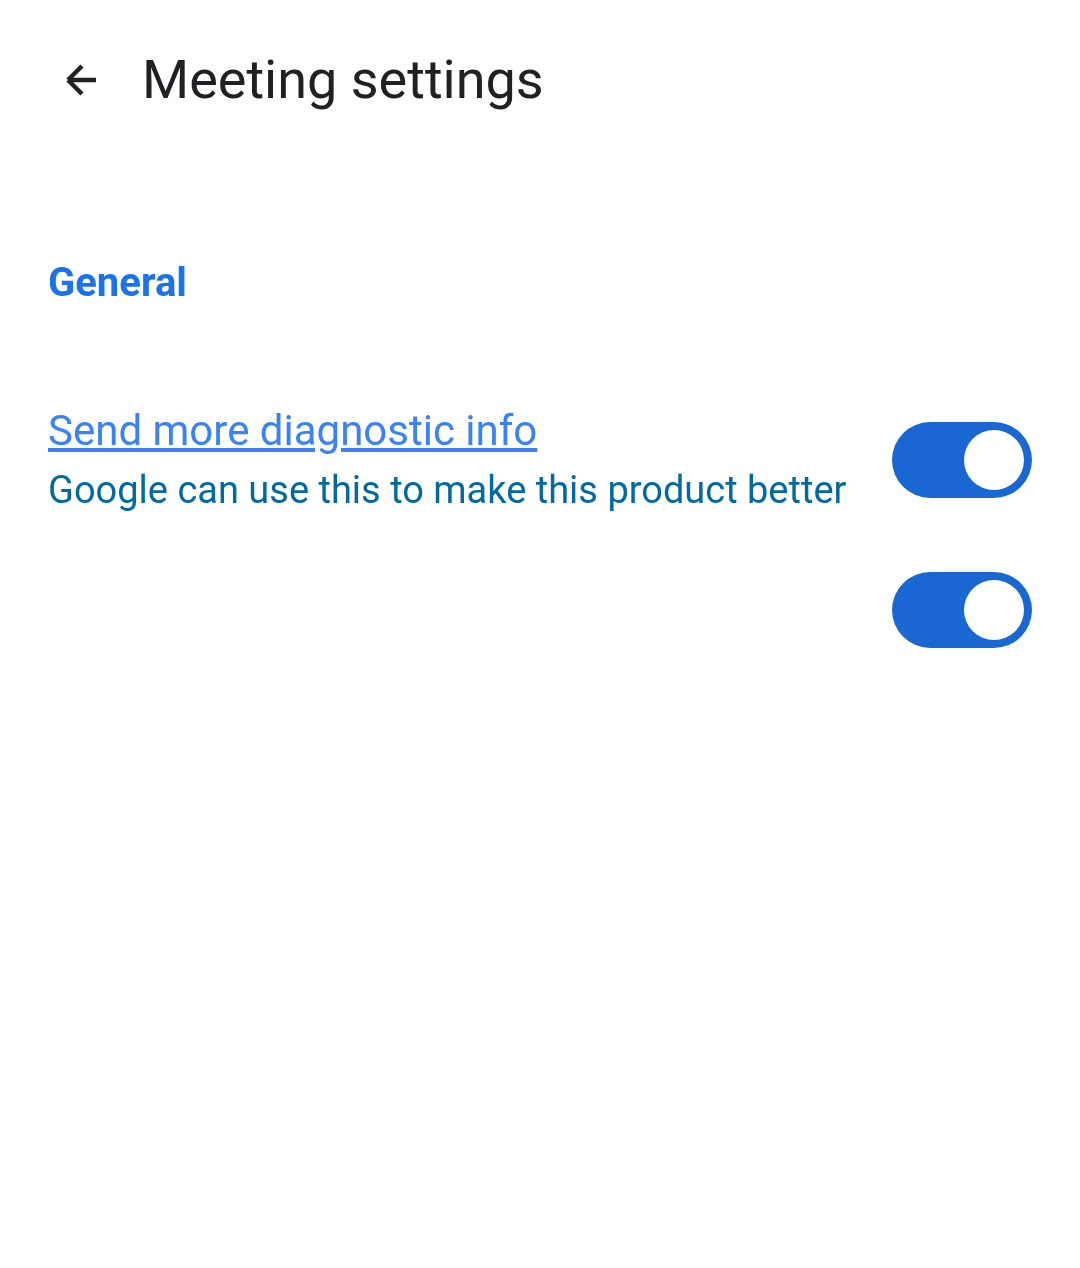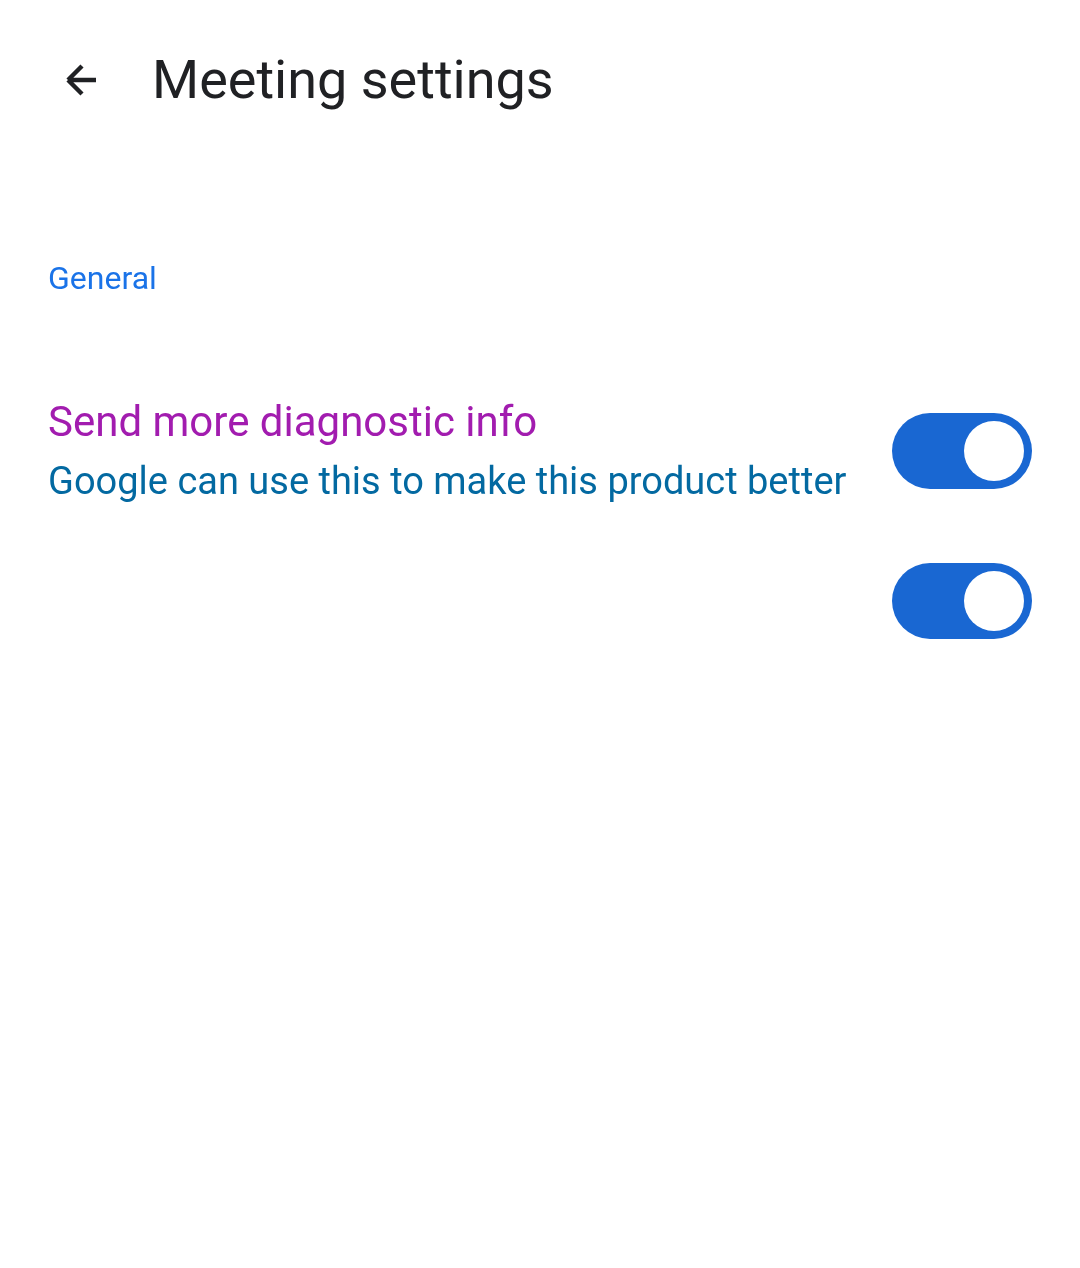--- a/index.html
+++ b/index.html
@@ -11,21 +11,21 @@
       font-family: 'Roboto', 'Helvetica Neue', Arial, sans-serif;
       background: #ffffff;
       width: 1080px;
       height: 1268px;
       color: #202124;
     }
     .header {
       display: flex;
       align-items: center;
       padding: 48px 48px 0 58px;
-      gap: 46px;
+      gap: 36px;
     }
     .back-button {
       cursor: pointer;
       display: flex;
       align-items: center;
       justify-content: center;
     }
     .back-icon {
       width: 48px;
       height: 48px;
@@ -33,42 +33,43 @@
     .page-title {
       font-size: 54px;
       font-weight: 400;
       color: #202124;
       letter-spacing: 0;
     }
     .content {
       padding: 0 48px;
     }
     .section-header {
-      font-size: 32px;
-      font-weight: 400;
+      font-size: 40px;
+      font-weight: 700;
       color: #1a73e8;
       margin-top: 148px;
       margin-bottom: 70px;
     }
     .setting-row {
       display: flex;
       align-items: center;
       justify-content: space-between;
       padding: 28px 0;
       cursor: pointer;
     }
     .setting-text {
       flex: 1;
       padding-right: 40px;
     }
     .setting-title {
       font-size: 42px;
       font-weight: 400;
-      color: #a21caf;
+      color: #3b82f6;
       line-height: 1.3;
+      text-decoration: underline;
     }
     .setting-description {
       font-size: 38px;
       font-weight: 400;
       color: #0369a1;
       margin-top: 6px;
       line-height: 1.35;
     }
     .toggle {
       position: relative;

